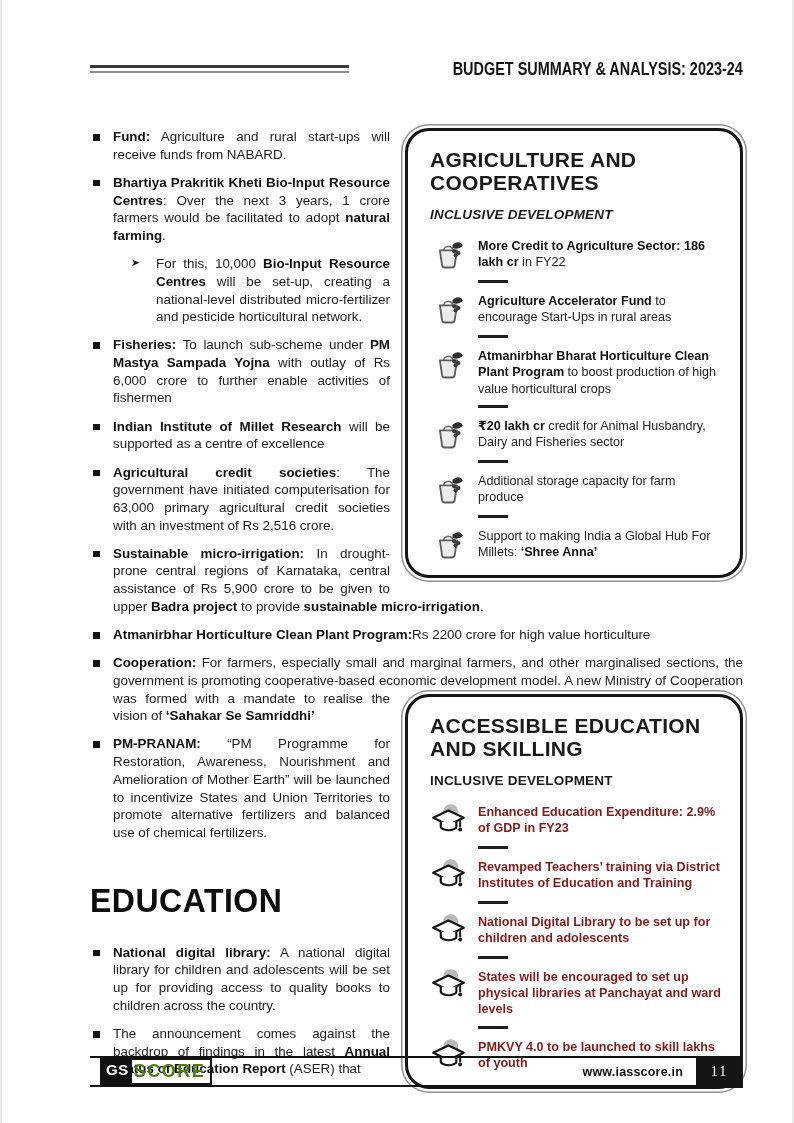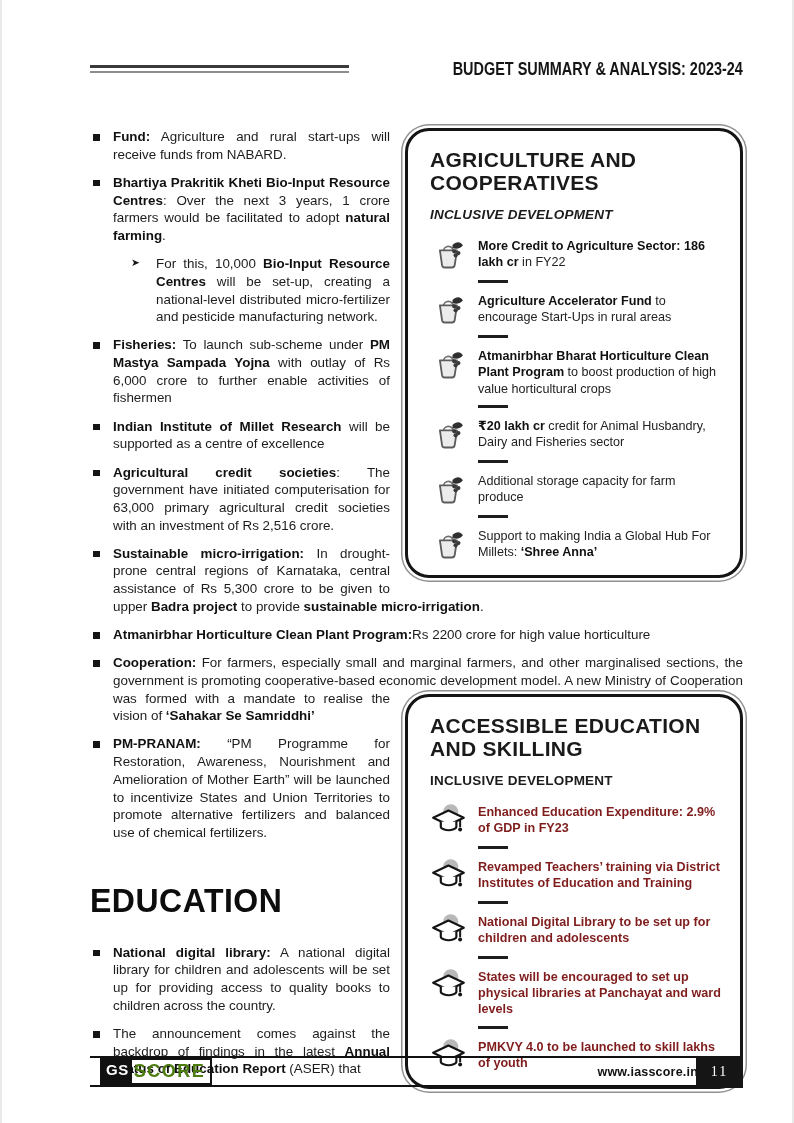--- a/index.html
+++ b/index.html
@@ -49,21 +49,21 @@
   }
   
   .footer{
     position:absolute;left:88px;right:49px;top:1056px;height:31px;
     border-top:2.5px solid #111;border-bottom:2.5px solid #111;
     display:flex;align-items:center;box-sizing:border-box;
   }
   .logo{display:inline-flex;border:2px solid #111;align-items:stretch;margin-left:10px;}
   .logo .gs{background:#111;color:#fff;font-weight:bold;font-size:15px;padding:1px 3px 1px 4px;letter-spacing:0.5px;}
   .logo .score{color:#4d7c0f;font-weight:bold;font-size:18px;padding:1px 5px 1px 2px;letter-spacing:1.5px;}
-  .website{margin-left:auto;margin-right:45px;font-weight:bold;font-size:12.5px;letter-spacing:0.2px;color:#111;}
+  .website{margin-left:auto;margin-right:60px;font-weight:bold;font-size:12.5px;letter-spacing:0.2px;color:#111;}
   .pageno{
     position:absolute;right:0;top:-2.5px;bottom:-2.5px;width:47px;background:#151515;
     color:#fff;display:flex;align-items:center;justify-content:center;
     font-size:14px;font-family:"Liberation Serif","DejaVu Serif",serif;letter-spacing:2px;
   }
   .clear{clear:both;}
 </style>
 </head>
 <body>
 
@@ -166,25 +166,25 @@
               <circle cx="28.5" cy="21.5" r="2.4" fill="#3a3a3a"></circle>
             </svg>
         </span>
         <span class="txt"><span>Support to making India a Global Hub For Millets: </span><b>‘Shree Anna’</b></span>
       </div>
     </aside>
 
     <ul class="blist">
       <li class="sq"><b>Fund:</b><span> Agriculture and rural start-ups will receive funds from NABARD.</span></li>
       <li class="sq"><b>Bhartiya Prakritik Kheti Bio-Input Resource Centres</b><span>: Over the next 3 years, 1 crore farmers would be facilitated to adopt </span><b>natural farming</b><span>.</span></li>
-      <li class="arrow"><span>For this, 10,000 </span><b>Bio-Input Resource Centres</b><span> will be set-up, creating a national-level distributed micro-fertilizer and pesticide manufacturing network.</span></li>
+      <li class="arrow"><span>For this, 10,000 </span><b>Bio-Input Resource Centres</b><span> will be set-up, creating a national-level distributed micro-fertilizer and pesticide horticultural network.</span></li>
       <li class="sq"><b>Fisheries:</b><span> To launch sub-scheme under </span><b>PM Mastya Sampada Yojna</b><span> with outlay of Rs 6,000 crore to further enable activities of fishermen</span></li>
       <li class="sq"><b>Indian Institute of Millet Research</b><span> will be supported as a centre of excellence</span></li>
       <li class="sq"><b>Agricultural credit societies</b><span>: The government have initiated computerisation for 63,000 primary agricultural credit societies with an investment of Rs 2,516 crore.</span></li>
-      <li class="sq"><b>Sustainable micro-irrigation:</b><span> In drought-prone central regions of Karnataka, central assistance of Rs 5,300 crore to be given to upper </span><b>Badra project</b><span> to provide </span><b>sustainable micro-irrigation</b><span>.</span></li>
+      <li class="sq"><b>Sustainable micro-irrigation:</b><span> In drought-prone central regions of Karnataka, central assistance of Rs 5,900 crore to be given to upper </span><b>Badra project</b><span> to provide </span><b>sustainable micro-irrigation</b><span>.</span></li>
       <li class="sq"><b>Atmanirbhar Horticulture Clean Plant Program:</b><span>Rs 2200 crore for high value horticulture</span></li>
 
       <li class="sq">
         <span><b>Cooperation:</b><span> For farmers, especially small and marginal farmers, and other marginalised sections, the government is promoting cooperative-based economic development model. A new Ministry of </span></span><aside class="box edu">
           <h2>ACCESSIBLE EDUCATION AND SKILLING</h2>
           <div class="subtitle">INCLUSIVE DEVELOPMENT</div>
 
           <div class="item">
             <span class="icon">
               <svg viewBox="0 0 40 40">

